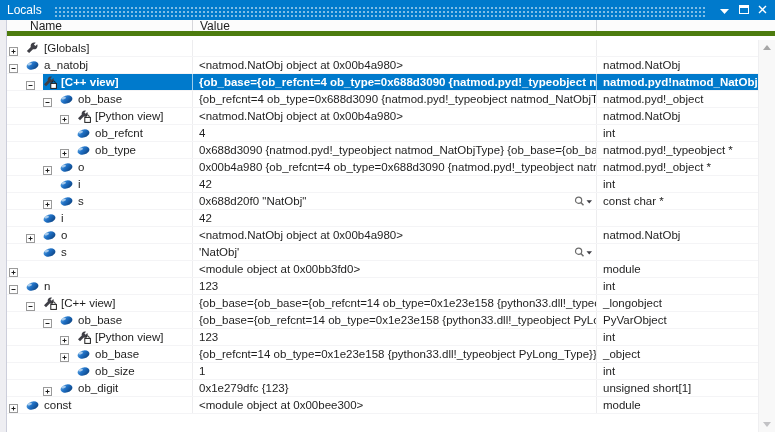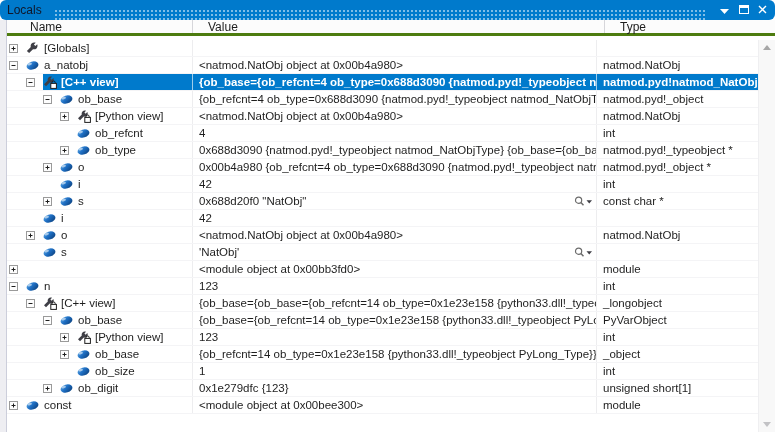--- a/index.html
+++ b/index.html
@@ -1,39 +1,39 @@
 <!DOCTYPE html>
 <html><head>
 <meta charset="utf-8">
 <style>
   * { margin:0; padding:0; box-sizing:border-box; }
   html,body { width:775px; height:432px; overflow:hidden; }
   body { font-family:"Liberation Sans","DejaVu Sans",sans-serif; font-size:12px; color:#1E1E1E; background:#fff; }
   .window { position:relative; width:775px; height:432px; background:#fff; overflow:hidden; }
 
   .titlebar { position:absolute; top:0; left:0; right:0; height:20px; background:#007ACC;
-              display:flex; align-items:flex-end; padding-left:7px; color:#0f172a;border-radius:6px; }
+              display:flex; align-items:center; padding-left:7px; color:#ffffff; }
   .titlebar .title { font-size:12px; line-height:20px; white-space:nowrap; }
   .titlebar .grip { flex:1; height:11px; margin:2px 10px 0 12px;
       background-image:radial-gradient(circle, rgba(255,255,255,0.5) 0.8px, rgba(0,0,0,0) 1px);
       background-size:4px 4px; }
   .tb-btn { width:19px; height:20px; display:flex; align-items:center; justify-content:center; cursor:default; }
 
   .leftstrip { position:absolute; top:20px; left:0; width:7px; bottom:0; background:#EEEEF2; border-right:1px solid #CCCEDB; }
 
   .header { position:absolute; top:20px; left:7px; right:0; height:16px; background:#FCFCFC;
-            border-bottom:3px solid #4d7c0f; display:flex; color:#1E1E1E;gap:8px; }
+            border-bottom:5px solid #4d7c0f; display:flex; color:#1E1E1E; }
   .hcell { border-right:1px solid #D6D6DA; display:flex; align-items:center; }
   .h-name { width:186px; padding-left:23px; }
   .h-value { width:404px; padding-left:7px; }
   .h-type { flex:1; padding-left:7px; border-right:none; }
 
   .rows { position:absolute; top:40px; left:7px; width:751px; bottom:0; overflow:hidden; background:#fff; }
   .row { height:17px; display:flex; align-items:stretch; border-bottom:1px solid #F4F4F6; font-size:11.5px; }
-  .cell-name { width:186px; display:flex; align-items:center; overflow:hidden; white-space:nowrap; border-right:1px solid #EDEDEF; }
+  .cell-name { width:186px; display:flex; align-items:flex-end; overflow:hidden; white-space:nowrap; border-right:1px solid #EDEDEF; }
   .cell-value { width:404px; position:relative; display:flex; align-items:center; overflow:hidden;
                 white-space:nowrap; padding-left:6px; border-right:1px solid #EDEDEF;text-align:center; }
   .cell-type { flex:1; display:flex; align-items:center; overflow:hidden; white-space:nowrap; padding-left:6px;text-align:center; }
   .indent { flex:none; }
   .expslot { flex:none; width:17px; display:flex; align-items:center; }
   .iconslot { flex:none; width:18px; display:flex; align-items:center; }
   .hlwrap { flex:1; display:flex; align-items:center; height:100%; overflow:hidden; white-space:nowrap; }
   .row.selected .hlwrap, .row.selected .cell-value, .row.selected .cell-type {
       background:#007ACC; color:#fff; font-weight:bold; }
   .row.selected .cell-name, .row.selected .cell-value { border-right-color:#9FCDEA; }
@@ -75,21 +75,20 @@
           </svg>
       </span>
     </div>
   </div>
 
   <div class="leftstrip"></div>
 
   <div class="header">
     <div class="hcell h-name">Name</div>
     <div class="hcell h-value">Value</div>
-    <div class="hcell h-type">Type</div>
   </div>
 
   <div class="rows" id="rows">
       <div class="row">
         <div class="cell-name">
           <span class="indent" style="width: 2px;"></span>
           <span class="expslot">
             <svg width="9" height="9" viewBox="0 0 9 9">
               <rect x="0.5" y="0.5" width="8" height="8" fill="#FDFDFD" stroke="#9A9A9A"></rect>
               <line x1="2.5" y1="4.5" x2="6.5" y2="4.5" stroke="#1E1E1E"></line>

